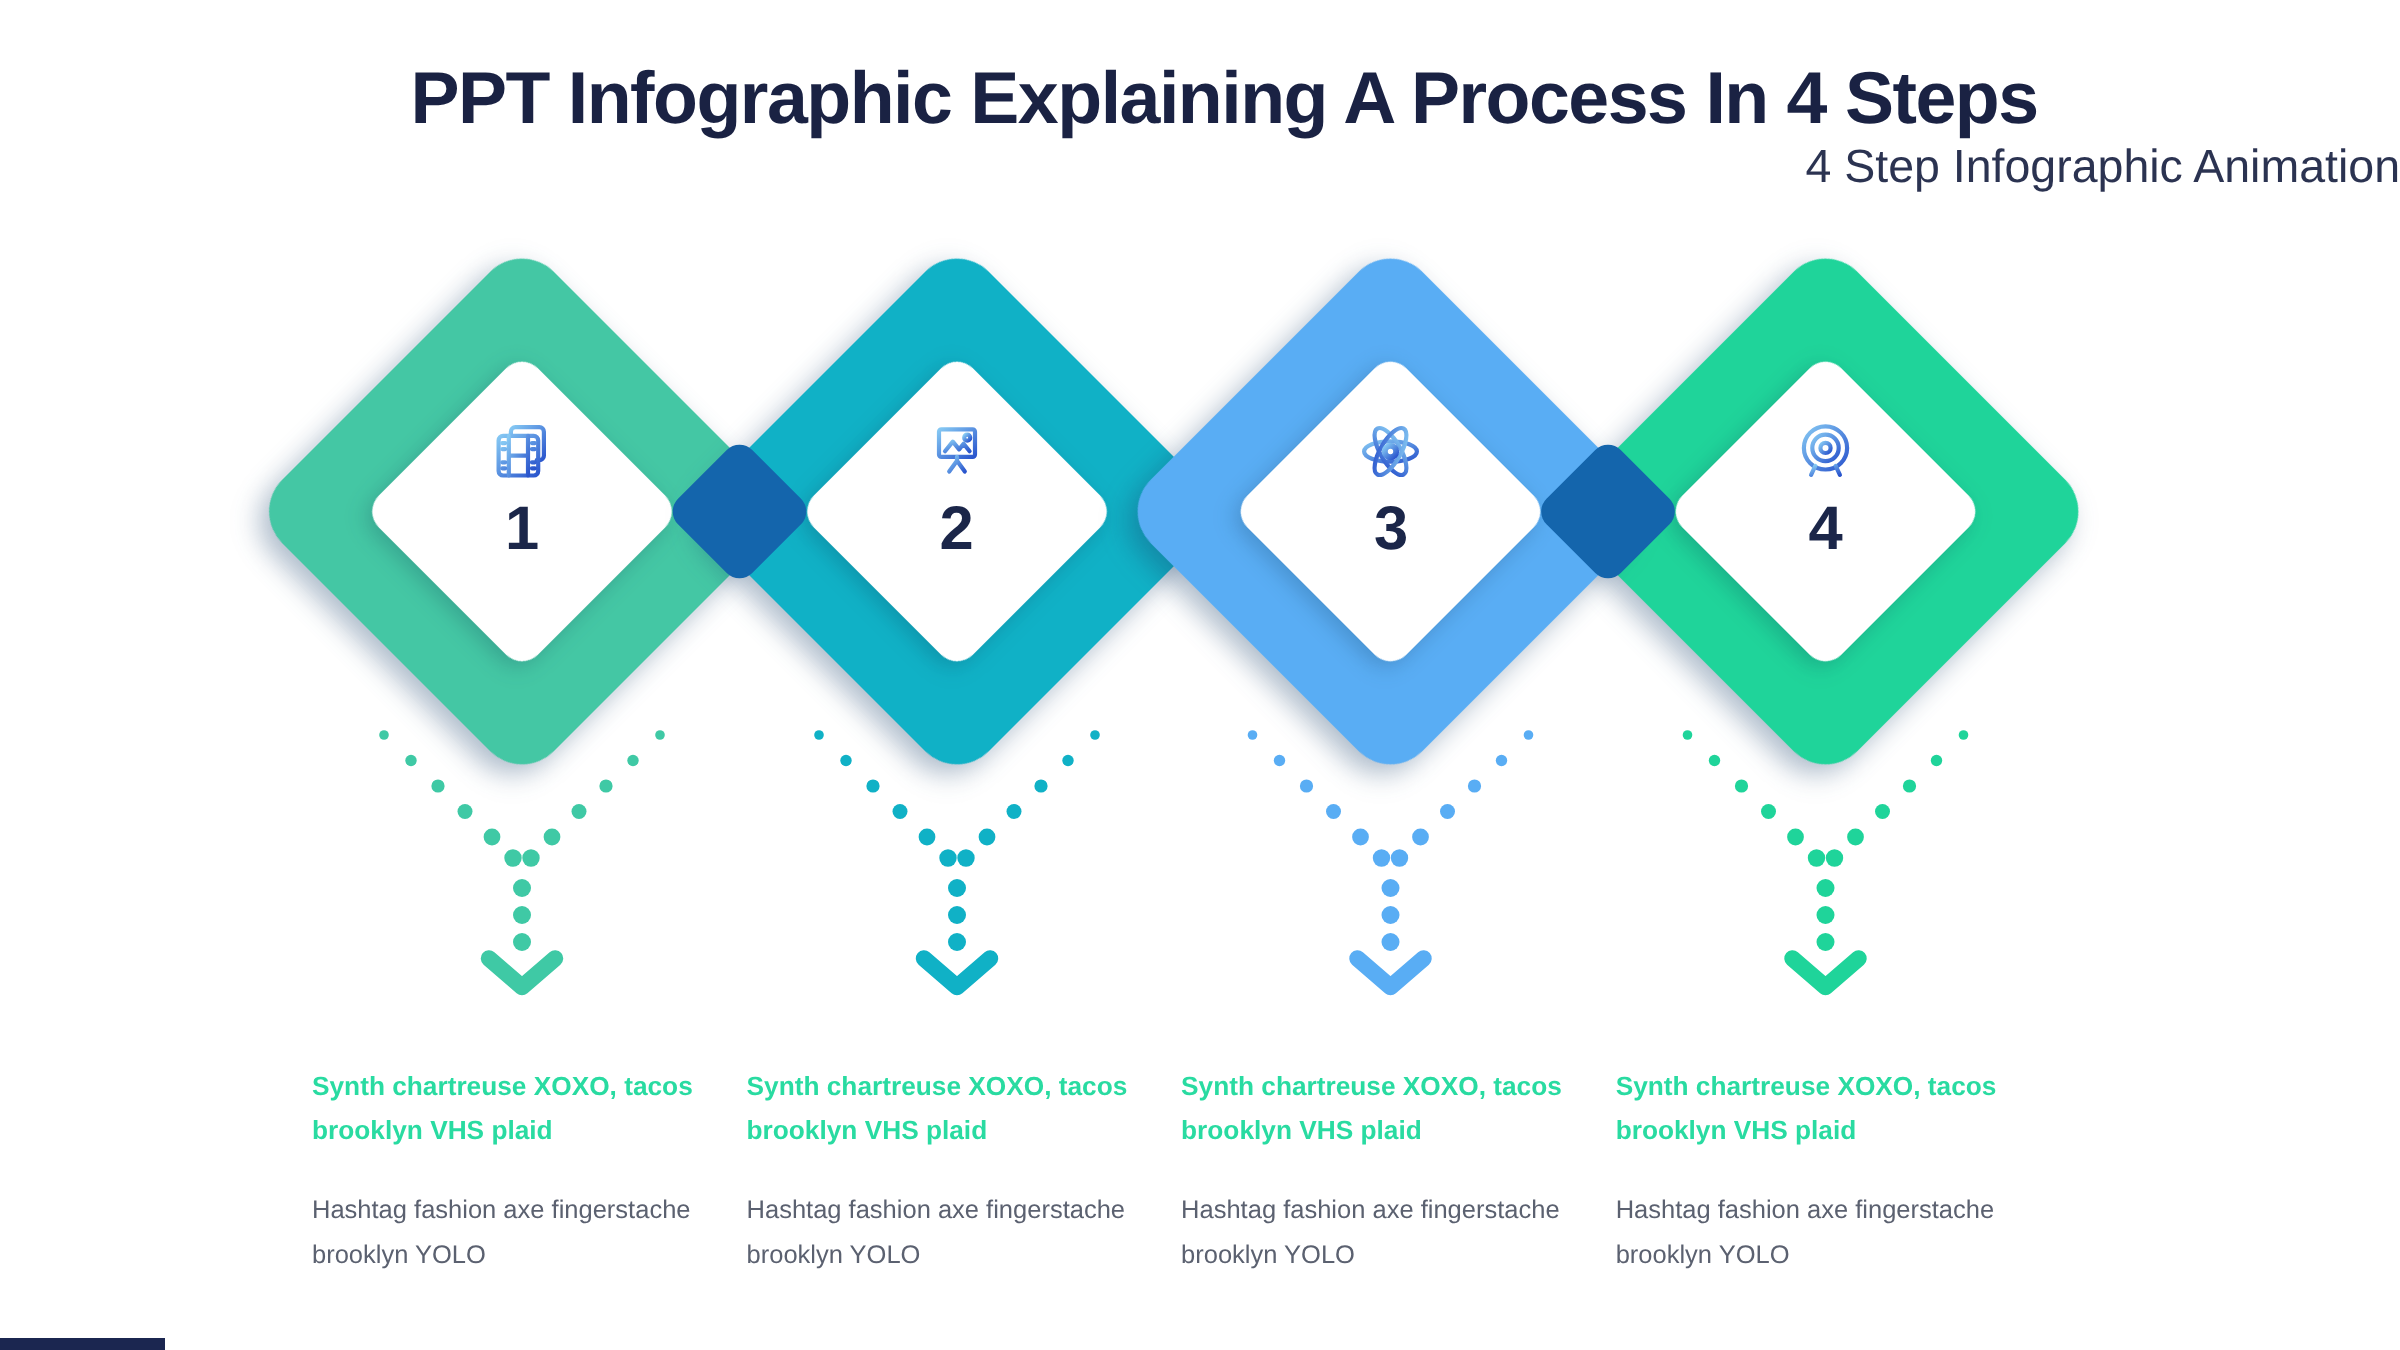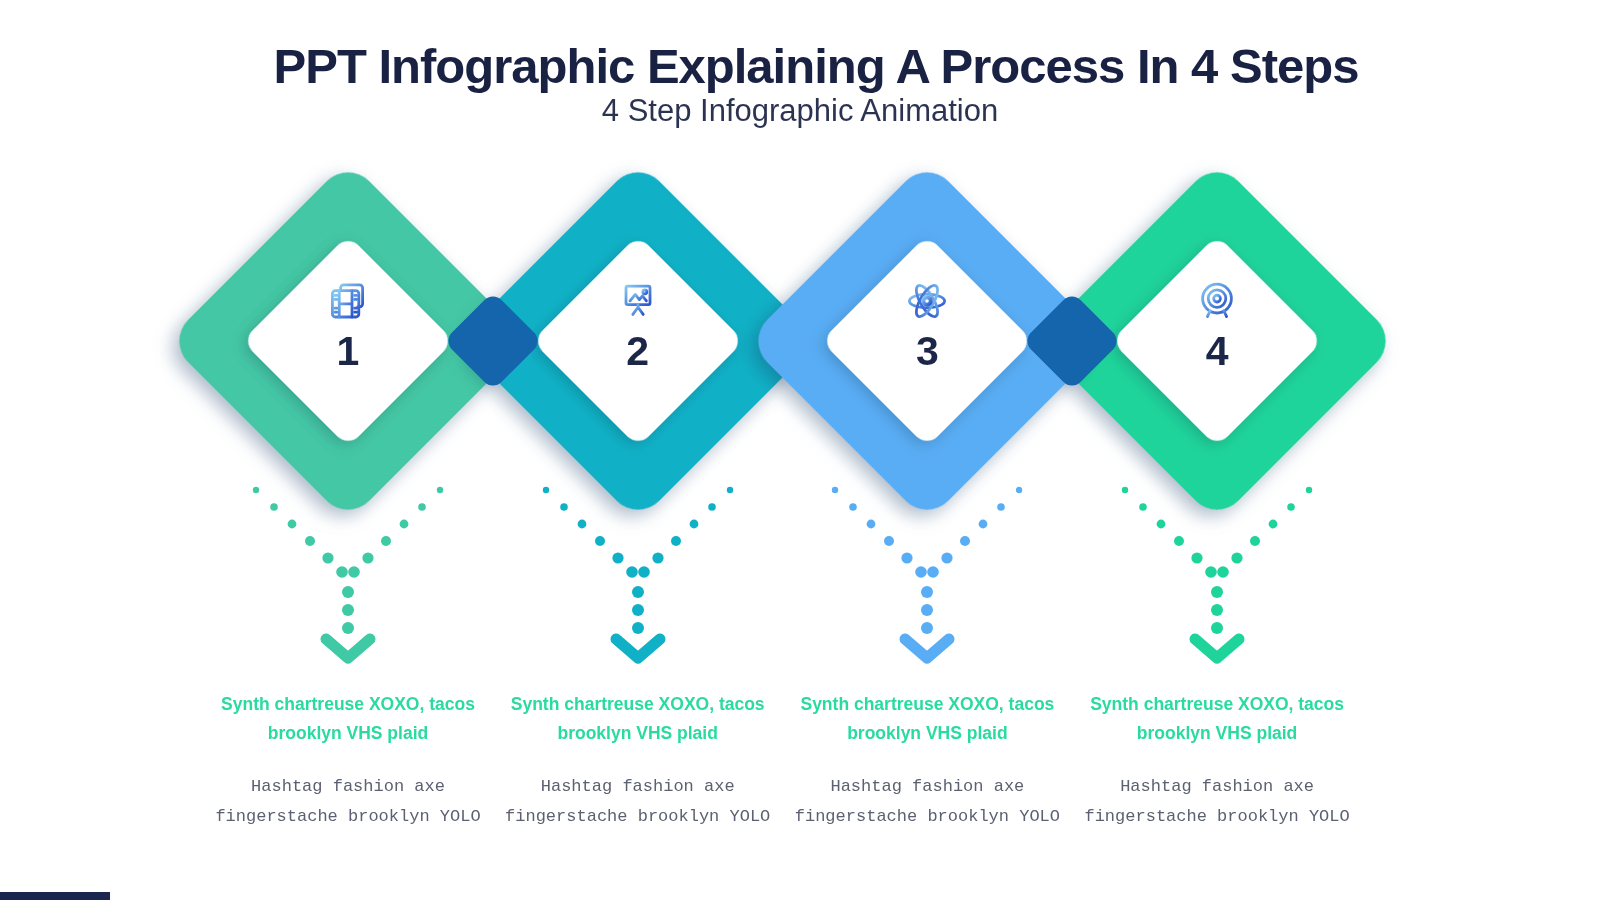--- a/index.html
+++ b/index.html
@@ -6,21 +6,21 @@
   .canvas{
     position:relative;width:1600px;height:900px;overflow:hidden;background:#ffffff;
     font-family:"Liberation Sans", sans-serif;
   }
   .page-title{
     position:absolute;top:22px;left:0;width:100%;text-align:center;
     font-size:49px;font-weight:800;letter-spacing:-1px;color:var(--title-color);
     margin:16px;
   }
   .page-subtitle{
-    position:absolute;top:93px;left:0;width:100%;text-align:center;
+    position:absolute;top:93px;left:0;width:100%;text-align:right;
     font-size:31px;font-weight:400;color:var(--title-color);opacity:.92;
   }
   .step{position:absolute;top:0;width:362px;height:900px;}
   .d-outer{
     position:absolute;left:53px;top:213px;width:256px;height:256px;
     border-radius:30px;transform:rotate(45deg);
     filter:drop-shadow(0 9px 9px rgba(22,62,105,0.35));
   }
   .d-inner{
     position:absolute;left:106px;top:266px;width:150px;height:150px;
@@ -29,26 +29,26 @@
   }
   .d-content{
     position:absolute;left:0;top:277px;width:362px;text-align:center;
   }
   .icon-slot svg{width:48px;height:48px;display:inline-block;}
   .step-number{
     font-size:41px;font-weight:800;color:var(--number-color);
     margin-top:2px;line-height:1;
   }
   .arrow-slot{position:absolute;left:76px;top:478px;width:210px;height:192px;}
-  .text-block{position:absolute;left:41px;top:690px;width:280px;text-align:center;}
+  .text-block{position:absolute;left:41px;top:710px;width:280px;text-align:left;}
   .step-heading{
     font-size:17.5px;font-weight:700;line-height:29px;color:var(--heading-color);
   }
   .step-body{
-    margin-top:24px;font-size:17px;font-weight:400;line-height:30px;color:var(--body-color);font-family:Liberation Mono, monospace;
+    margin-top:24px;font-size:17px;font-weight:400;line-height:30px;color:var(--body-color);
   }
   .overlap{
     position:absolute;width:70px;height:70px;border-radius:12px;
     transform:rotate(45deg);background:var(--overlap-color);z-index:6;
   }
   .bottom-bar{
     position:absolute;left:0;bottom:0;width:110px;height:8px;
     background:var(--bar-color);z-index:10;
   }
   .defs-svg{position:absolute;width:0;height:0;}

